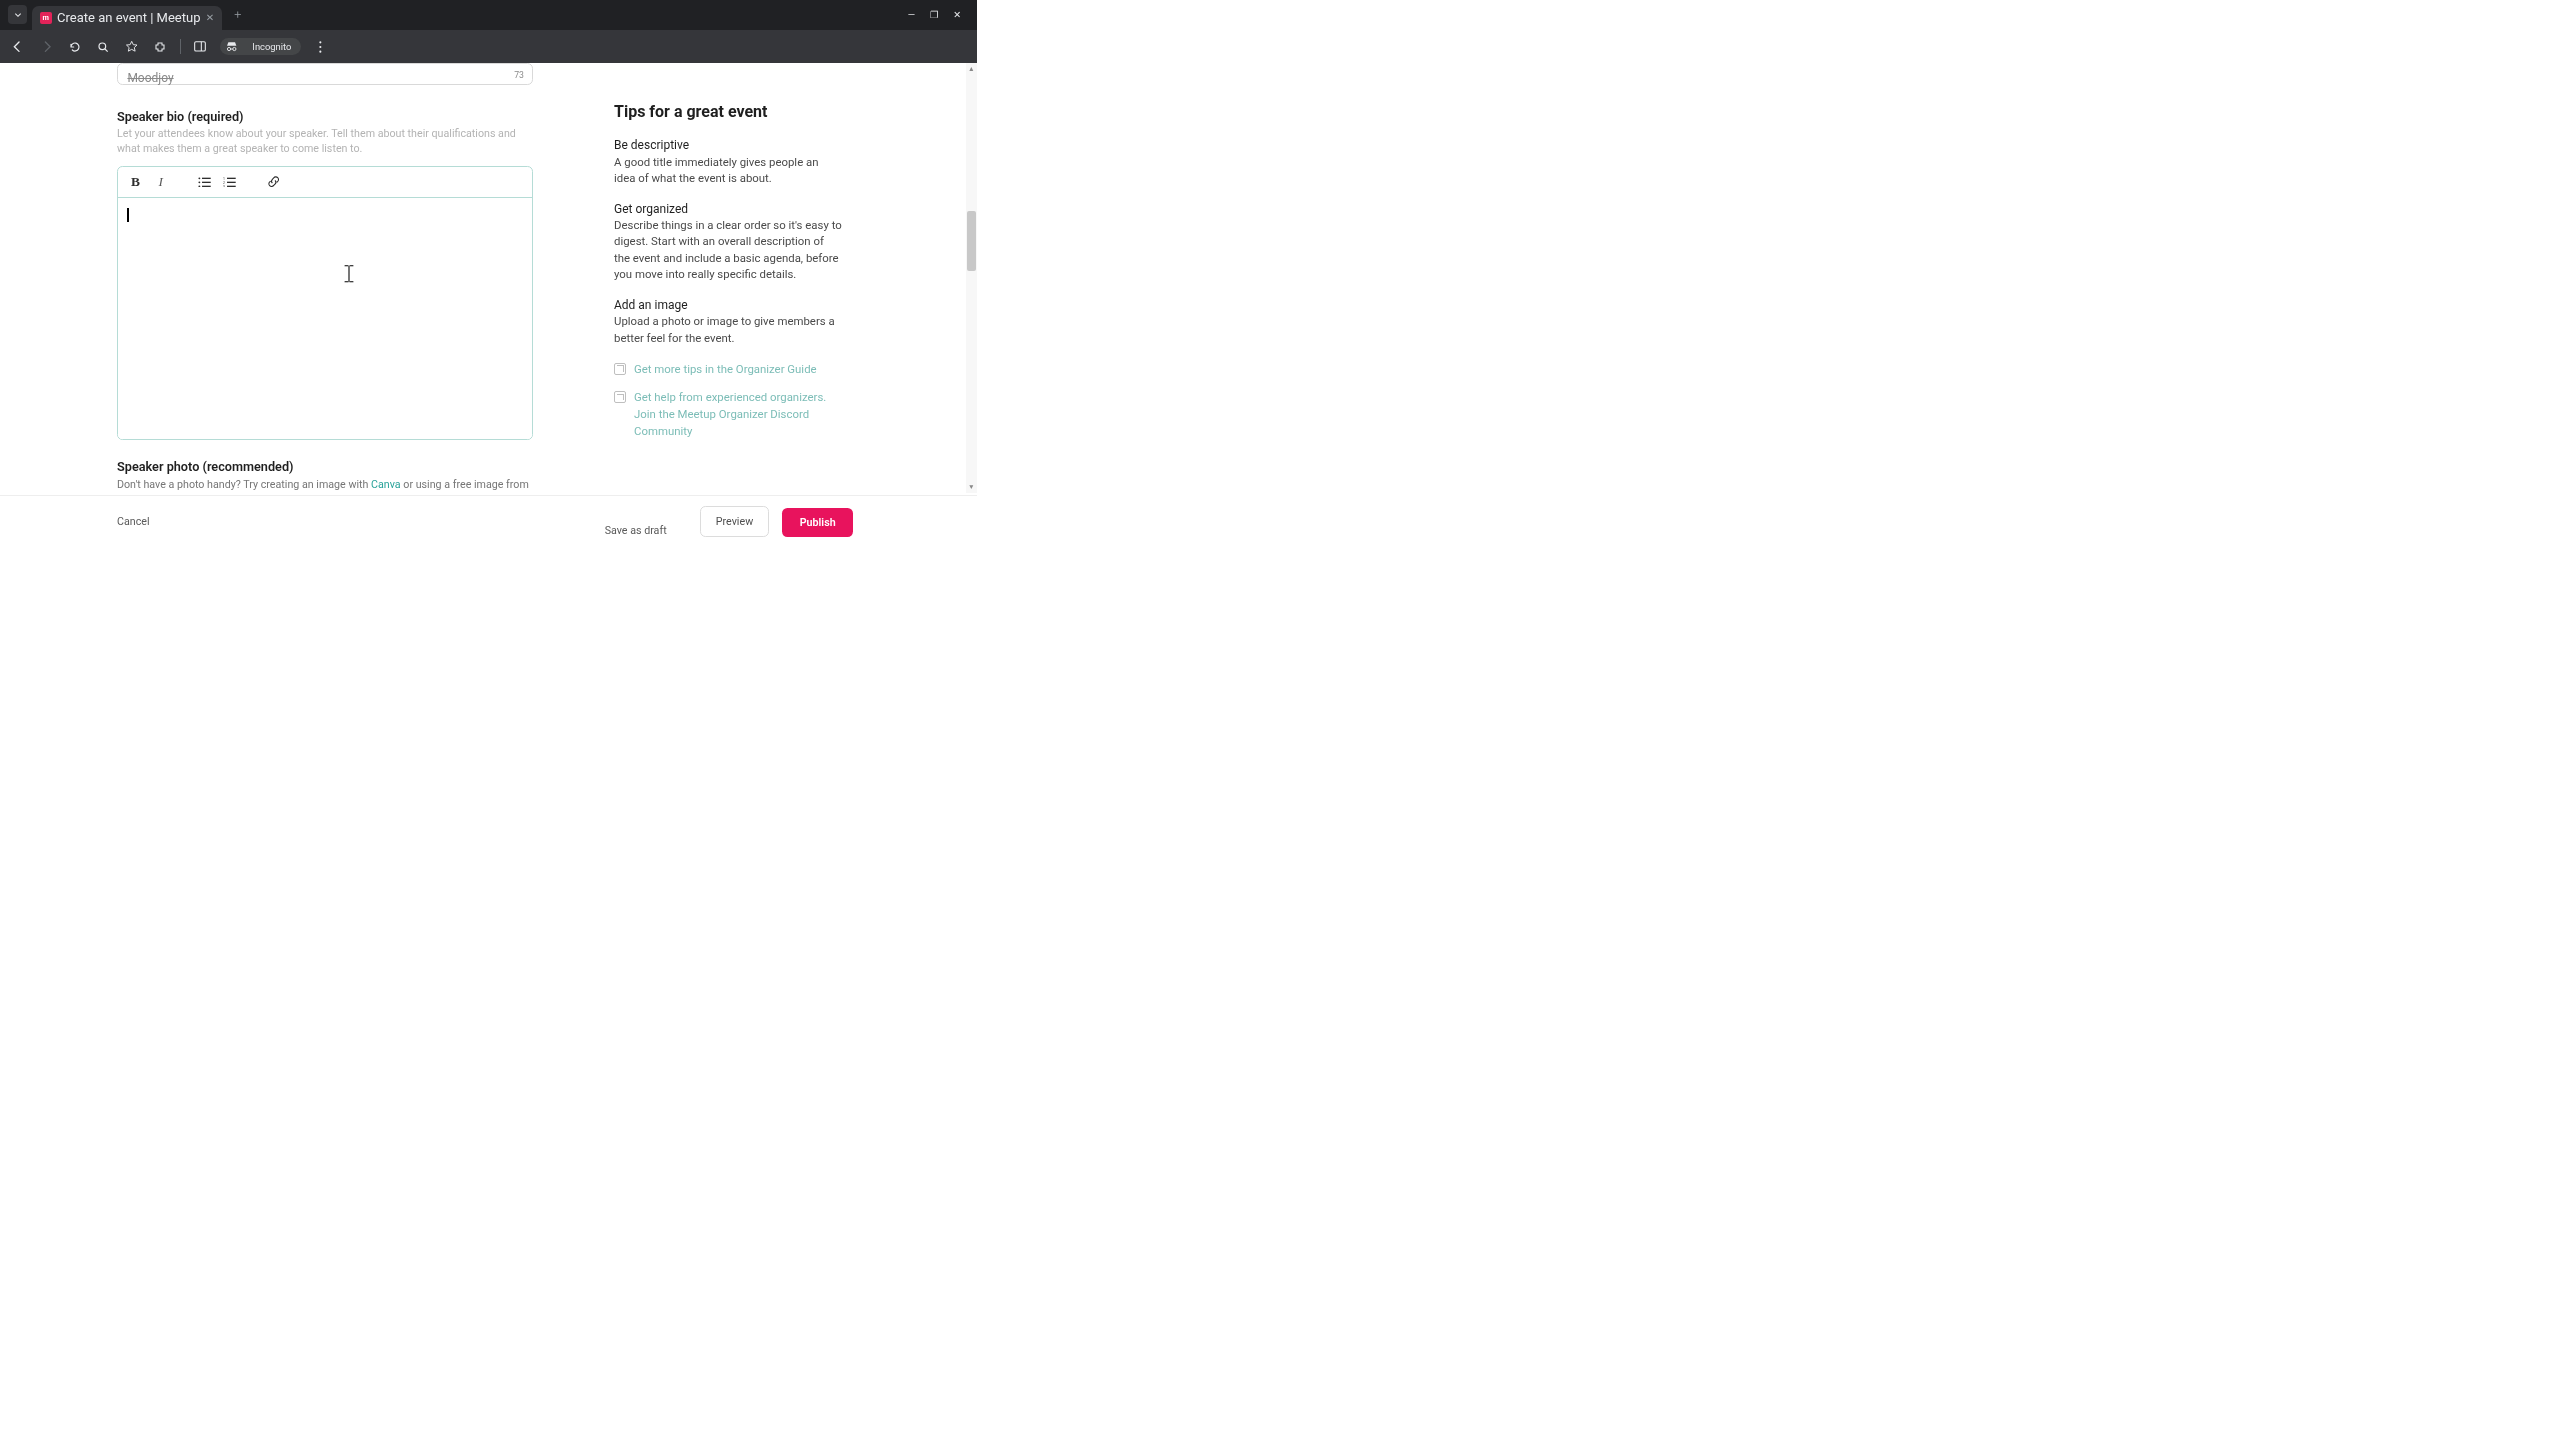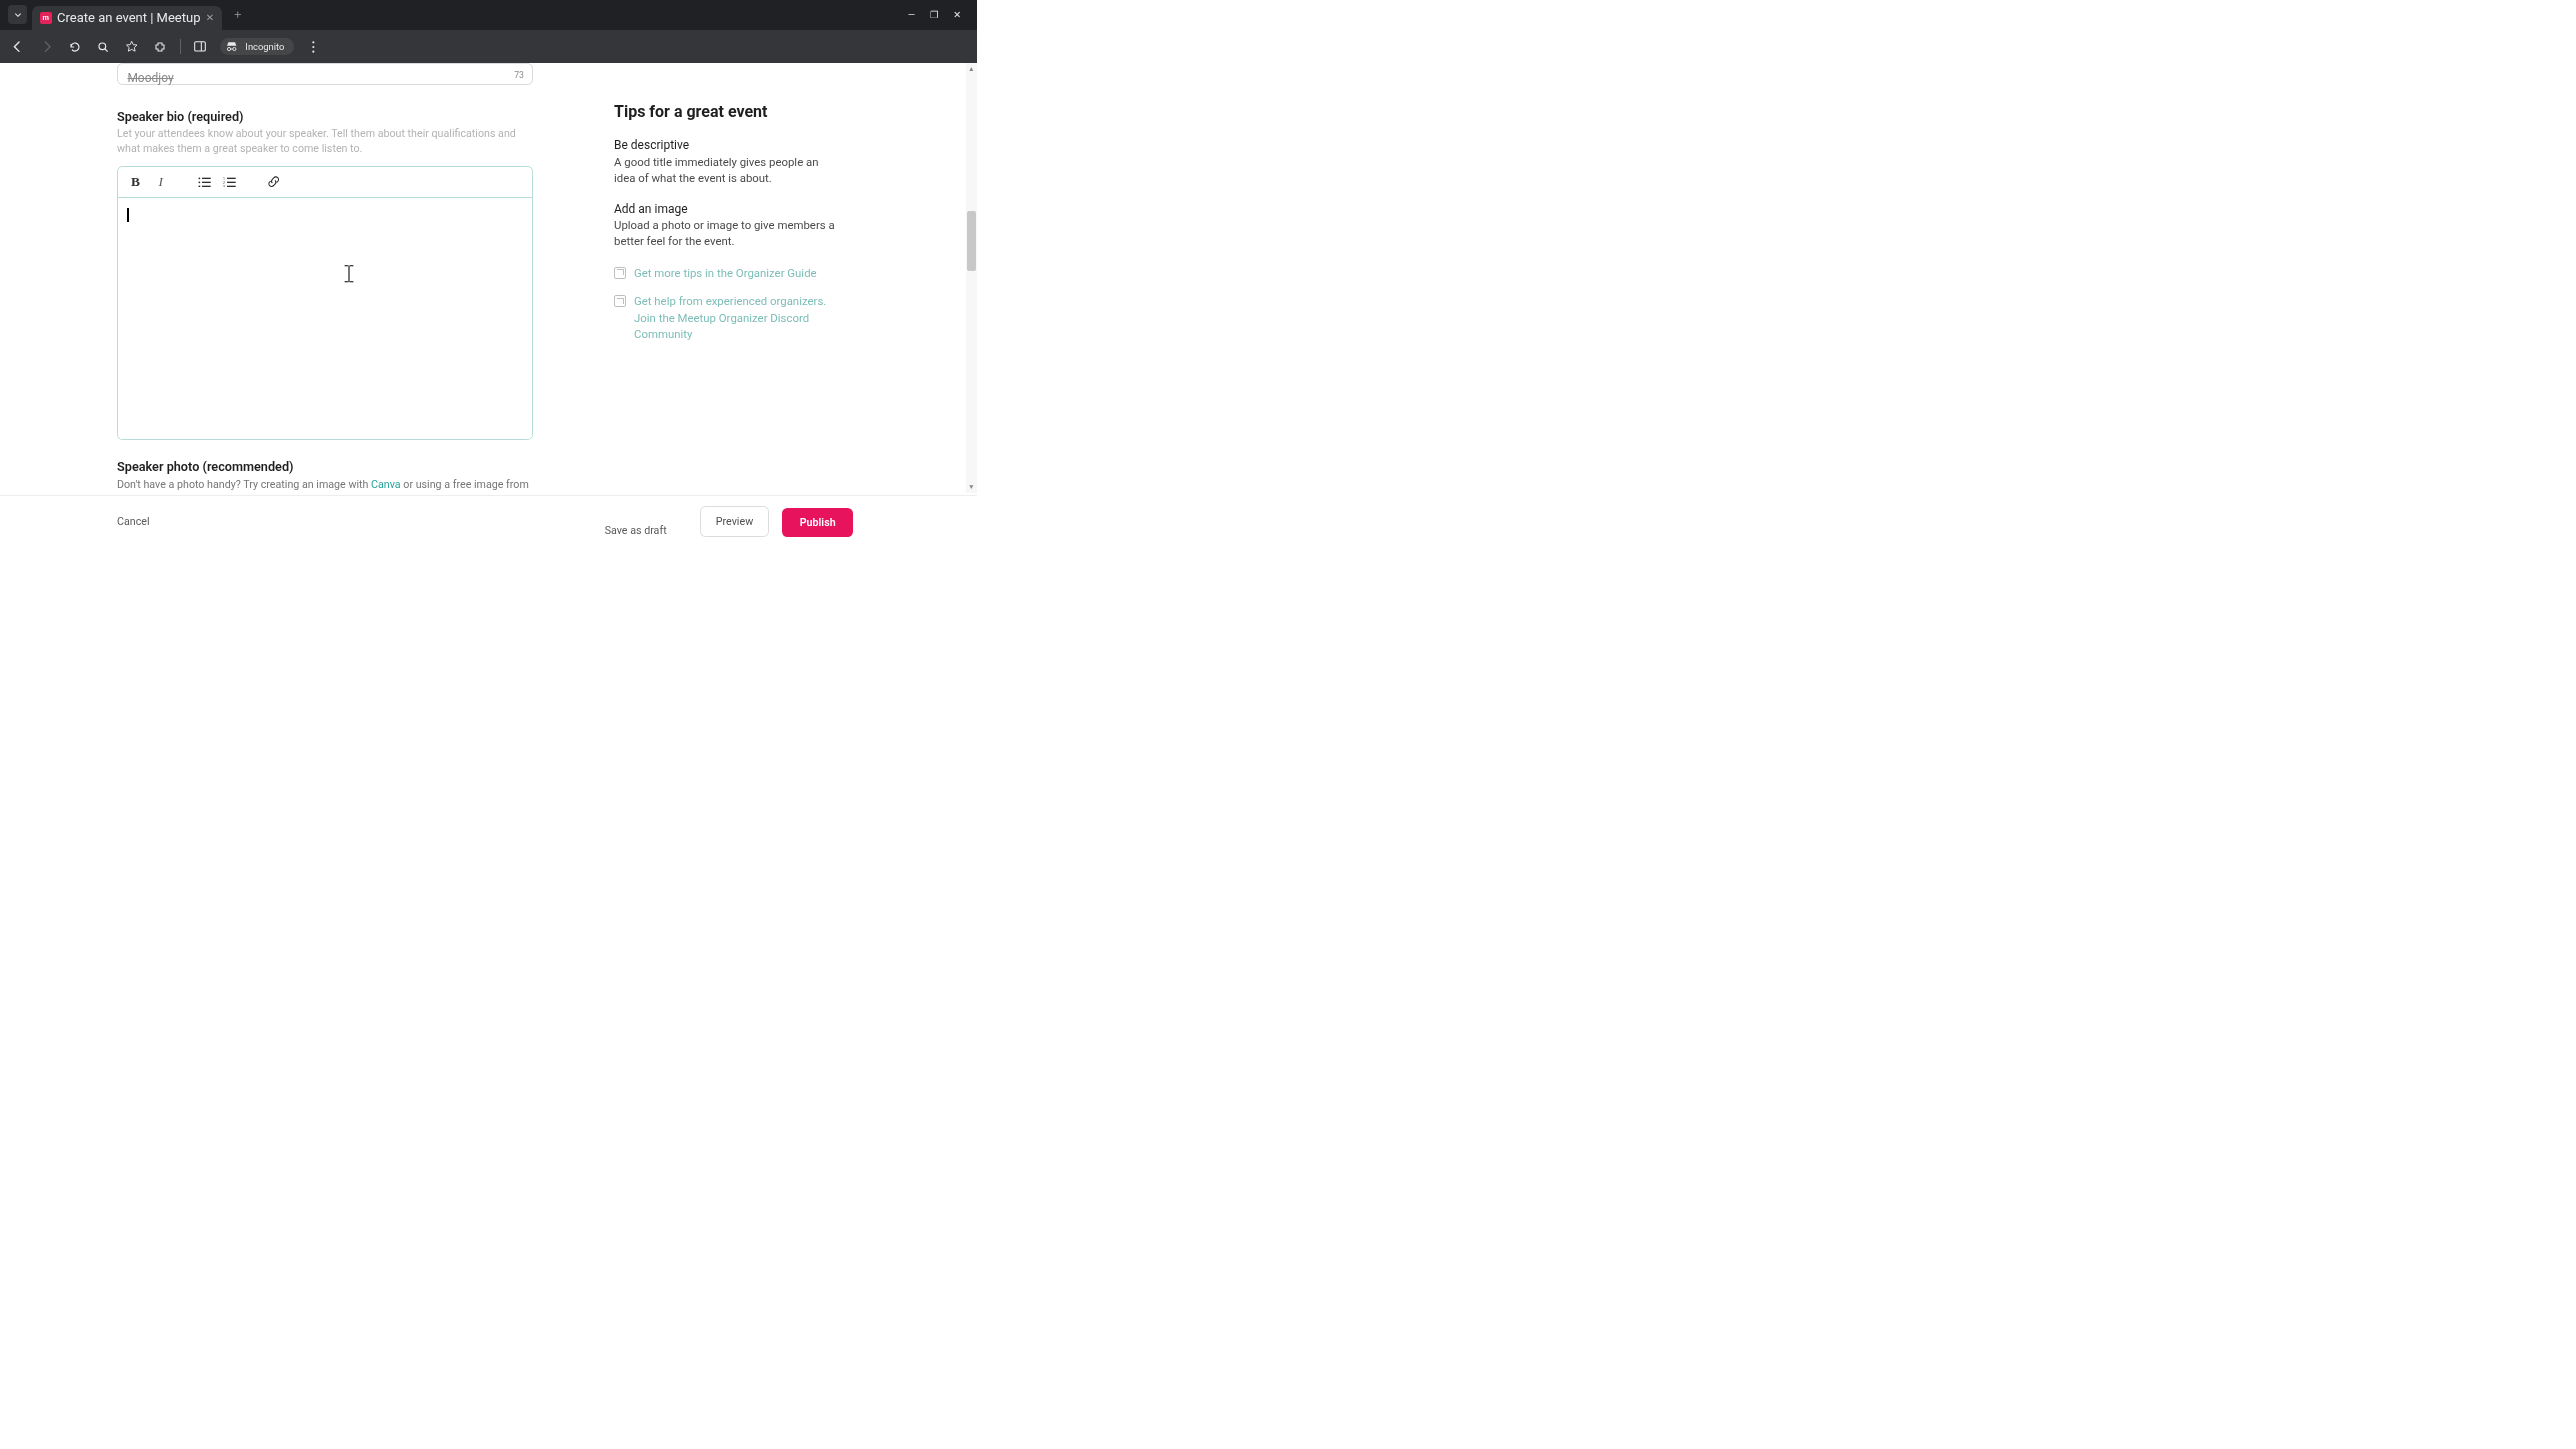--- a/index.html
+++ b/index.html
@@ -16,21 +16,21 @@
   .win-ctrls { position:absolute; right:4px; top:0; height:29.5px; display:flex; align-items:center; gap:14.8px; padding-right:12px; }
   .win-ctrls span { color:#e8eaed; font-size:9.4px; cursor:pointer; }
 
   .toolbar { background:#35363a; height:34px; display:flex; align-items:center; padding:0 6.7px; gap:5.4px; }
   .nav-btn { width:23px; height:23px; display:flex; align-items:center; justify-content:center; color:#e8eaed; cursor:pointer; border-radius:50%; }
   .nav-btn.disabled { color:#5f6368; }
   .addr { flex:1; background:#202124; border-radius:13.4px; height:24px; display:flex; align-items:center; padding:0 9.4px; gap:8px; }
   .addr-icon { color:#9aa0a6; font-size:9.4px; }
   .url { color:#e8eaed; font-size:10px; }
   .tb-icon { width:23px; height:23px; display:flex; align-items:center; justify-content:center; color:#e8eaed; cursor:pointer; }
-  .incog { display:flex; align-items:center; gap:7px; background:#444648; border-radius:12px; padding:2.7px 9.4px 2.7px 5.4px; color:#e8eaed; font-size:9.4px; margin:0 2.7px; }
+  .incog { display:flex; align-items:center; gap:14px; background:#444648; border-radius:12px; padding:2.7px 9.4px 2.7px 5.4px; color:#e8eaed; font-size:9.4px; margin:0 2.7px; }
   .sep { width:0.7px; height:14.8px; background:#5f6368; margin:0 2.7px; }
 
   
   .page { position:absolute; left:0; right:0; top:63px; bottom:0; background:#fff; overflow:hidden; }
   .content { position:absolute; left:117px; top:0; width:745px; bottom:0; }
 
   .main-col { position:absolute; left:0; top:0; width:416px; }
 
   .title-input { border:0.7px solid #d9d9d9; border-radius:5.4px; padding:6.7px 9.4px 13.4px; margin-bottom:24px; position:relative; height:16px; }
   .title-input .val { color:#8a8a8a; font-size:12px; text-decoration:line-through; }
@@ -220,20 +220,24 @@
       </div>
     </div>
 
     <div class="tips">
       <h2>Tips for a great event</h2>
       <div class="tip">
         <h3>Be descriptive</h3>
         <p>A good title immediately gives people an idea of what the event is about.</p>
       </div>
       <div class="tip">
+        <h3>Get organized</h3>
+        <p>Describe things in a clear order so it's easy to digest. Start with an overall description of the event and include a basic agenda, before you move into really specific details.</p>
+      </div>
+      <div class="tip">
         <h3>Add an image</h3>
         <p>Upload a photo or image to give members a better feel for the event.</p>
       </div>
       <div class="ext-link">
         <span class="ext-icon"></span>
         <span>Get more tips in the Organizer Guide</span>
       </div>
       <div class="ext-link">
         <span class="ext-icon"></span>
         <span>Get help from experienced organizers. Join the Meetup Organizer Discord Community</span>

